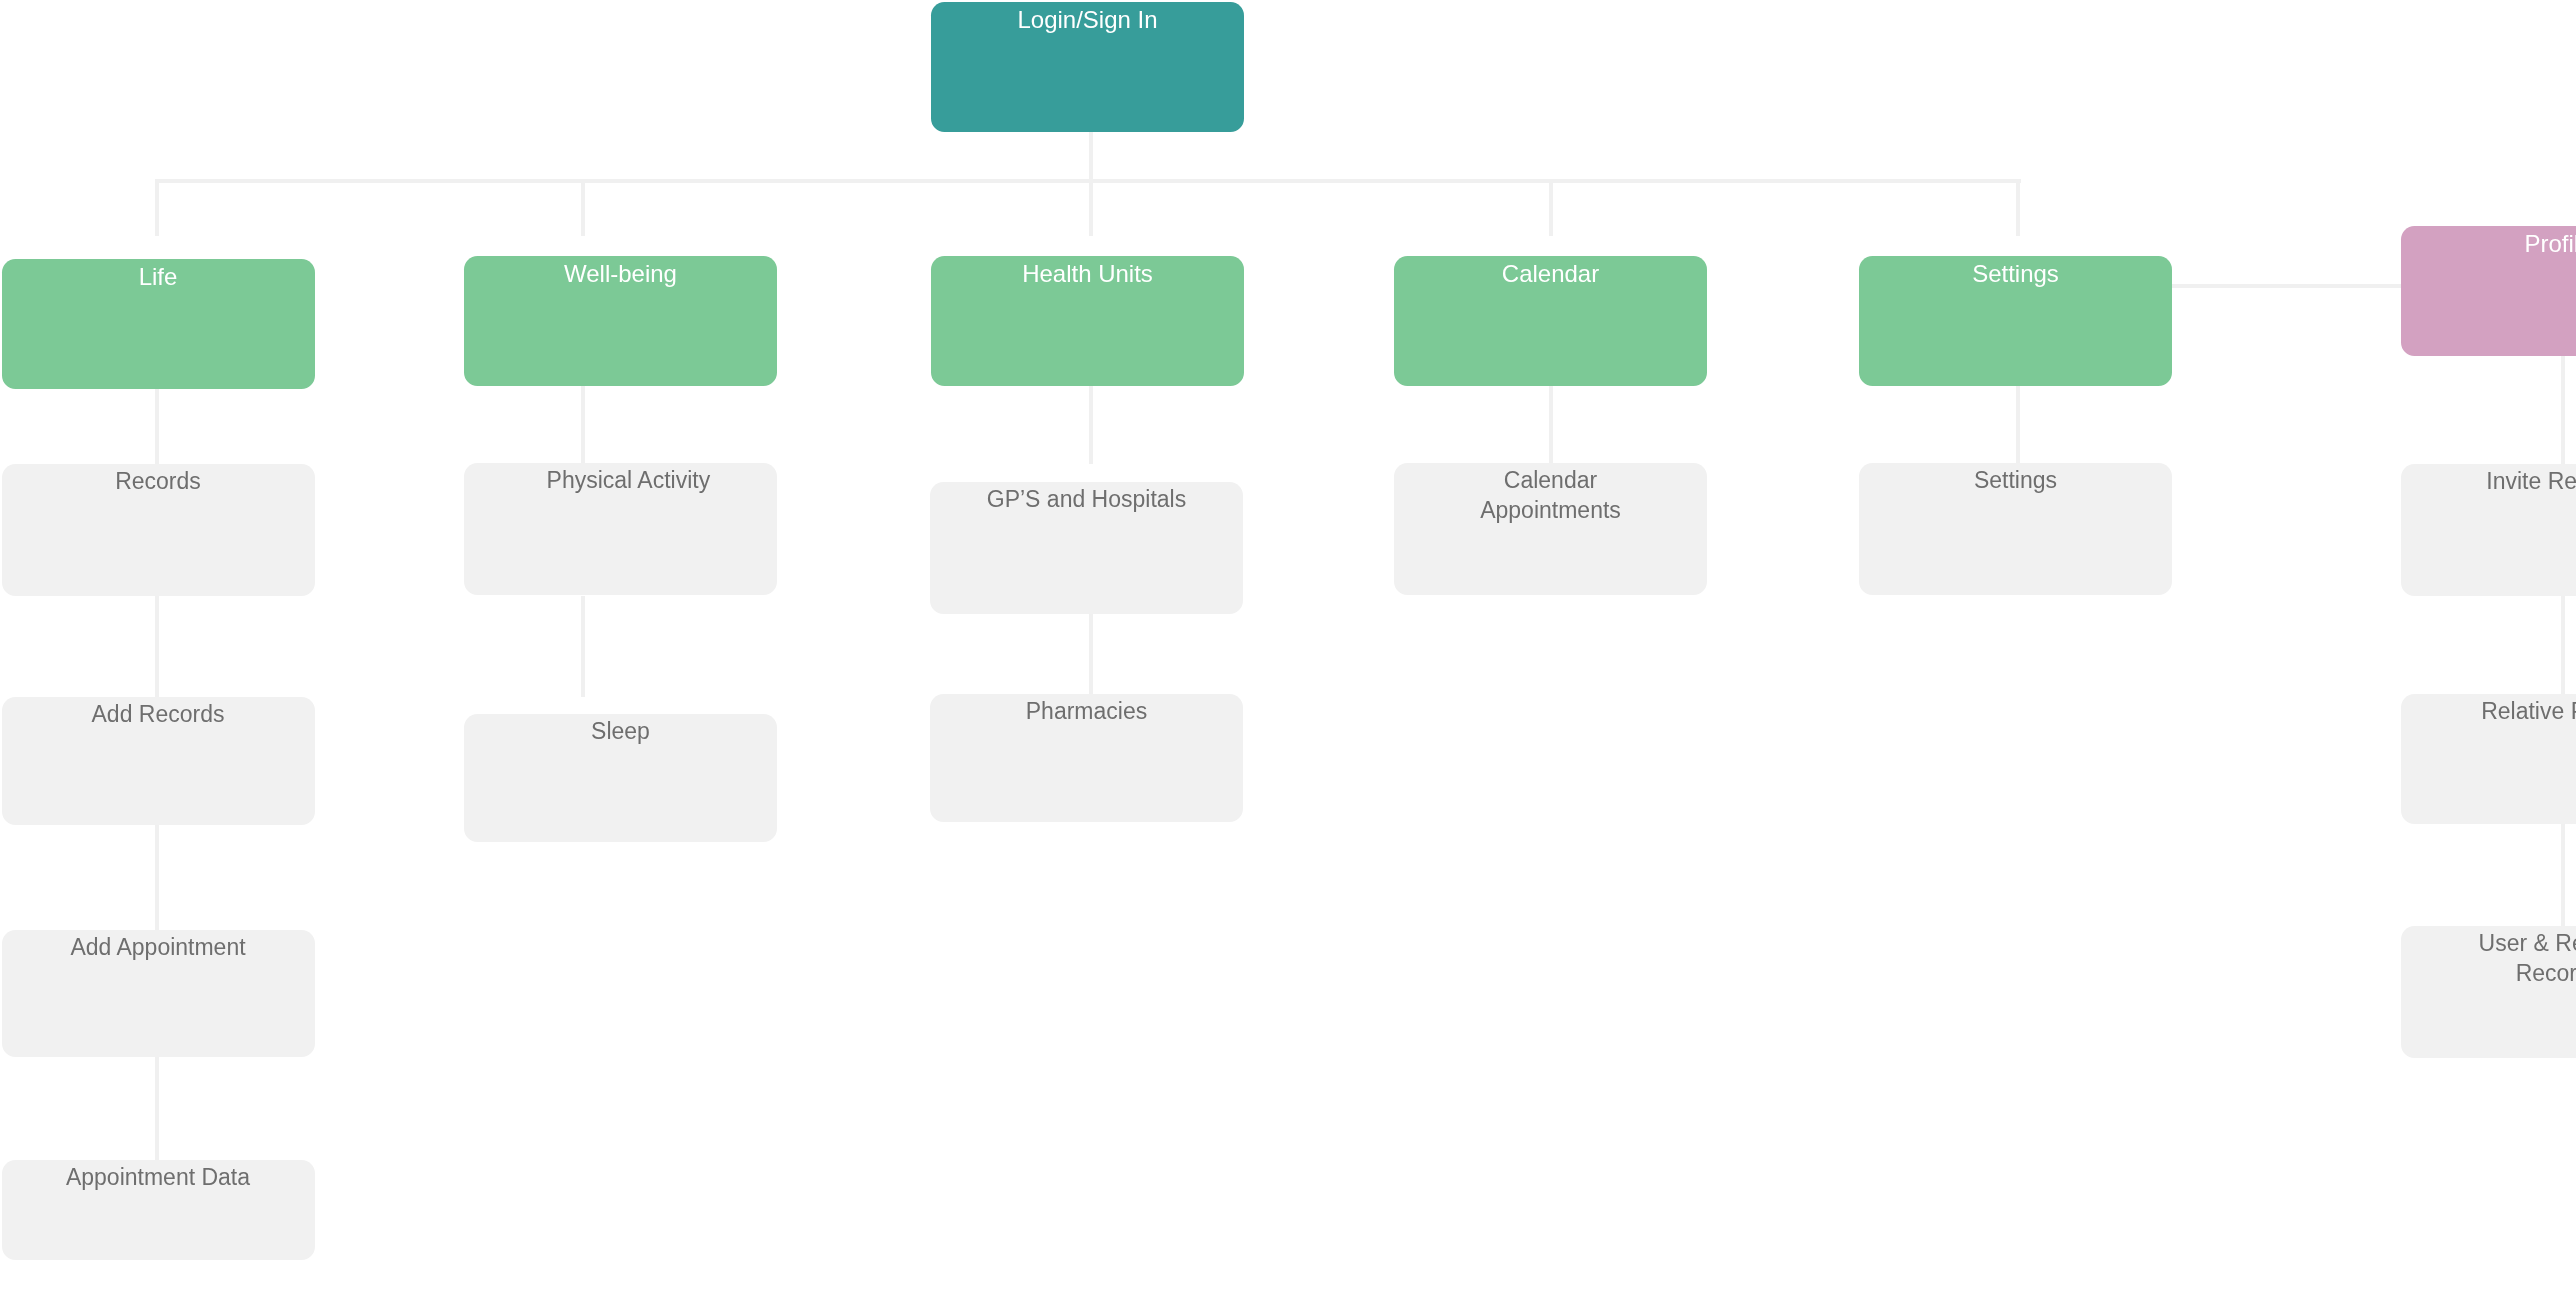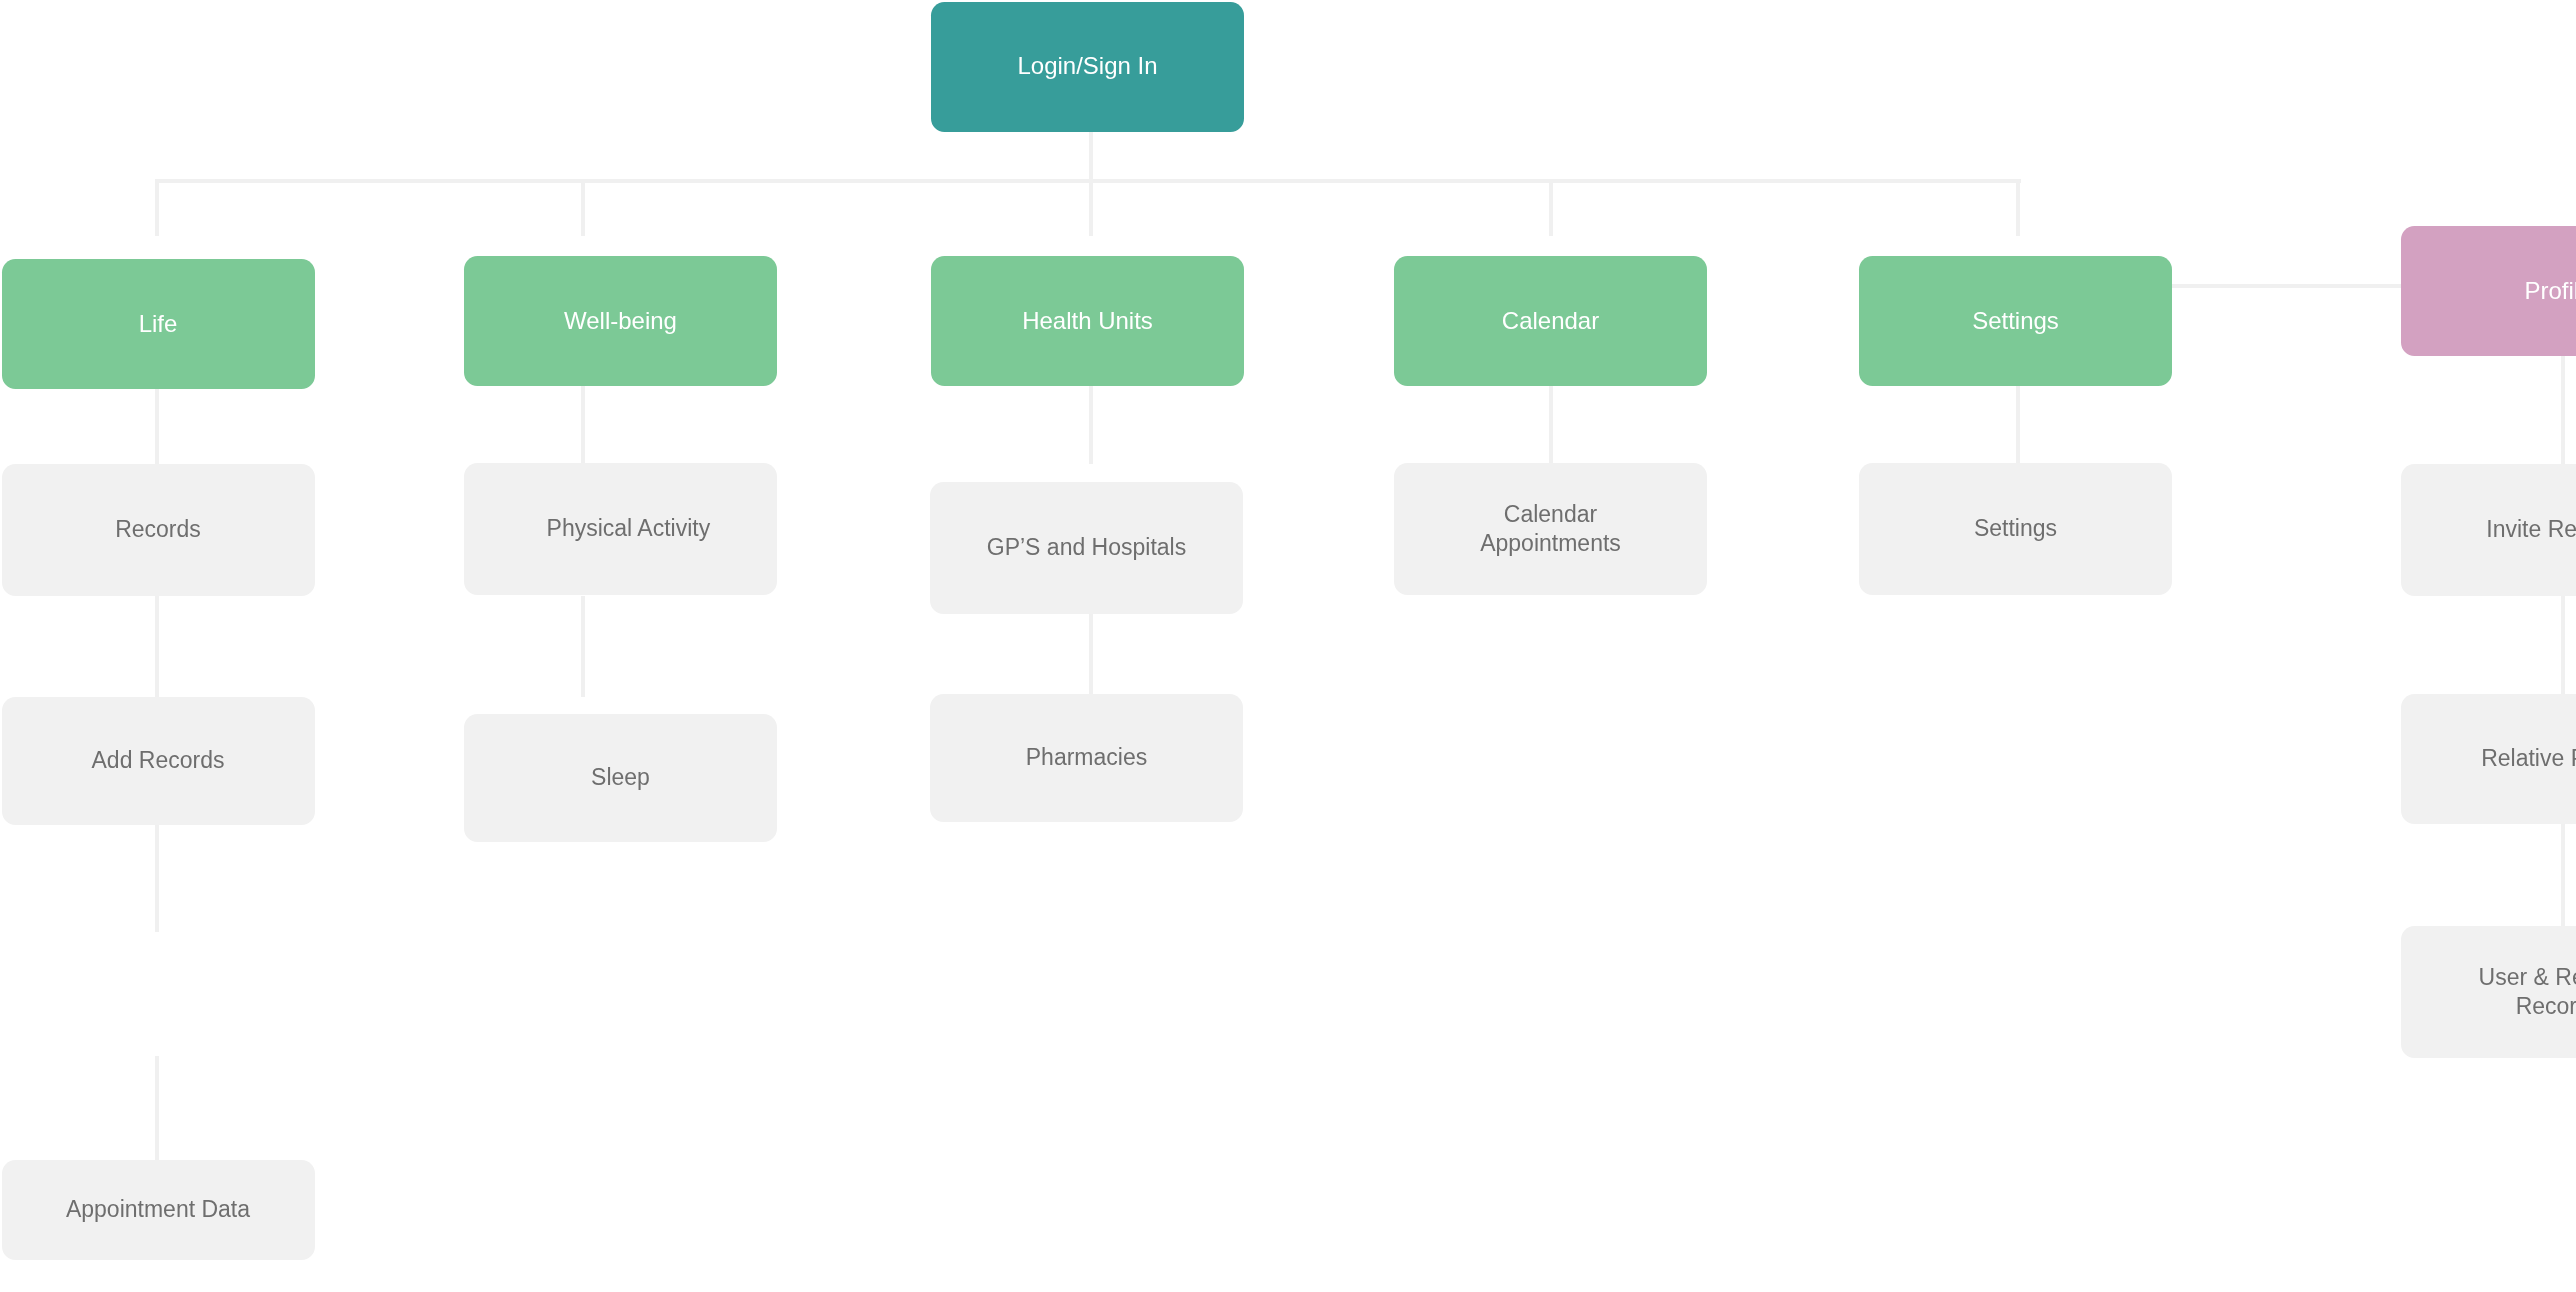--- a/index.html
+++ b/index.html
@@ -27,21 +27,21 @@
   }
   .conn-v { width: 4.1px; }
   .conn-h { height: 4.1px; }
 
   
   .node {
     position: absolute;
     box-sizing: border-box;
     border-radius: 13.4px;
     display: flex;
-    align-items: center;
+    align-items: flex-start;
     justify-content: center;
     text-align: center;
     line-height: 1.28;
     padding: 3.1px 9.3px;
   }
   .node-root {
     background: #379d9a;
     color: #ffffff;
     font-size: 24px;
     font-weight: 400;
@@ -133,20 +133,23 @@
   <div class="node node-accent" style="left: 2401px; top: 226px; width: 315px; height: 130px; background: rgb(211, 161, 193);">
     <span class="node-label">Profile</span>
   </div>
 
   <div class="node node-sub" style="left: 1.5px; top: 464px; width: 313px; height: 132px; background: rgb(241, 241, 241); color: rgb(110, 110, 110);">
     <span class="node-label">Records</span>
   </div>
   <div class="node node-sub" style="left: 1.5px; top: 697px; width: 313px; height: 128px; background: rgb(241, 241, 241); color: rgb(110, 110, 110);">
     <span class="node-label">Add Records</span>
   </div>
+  <div class="node node-sub" style="left: 1.5px; top: 930px; width: 313px; height: 127px; background: rgb(241, 241, 241); color: rgb(110, 110, 110);">
+    <span class="node-label">Add Appointment</span>
+  </div>
   <div class="node node-sub" style="left: 1.5px; top: 1160px; width: 313px; height: 100px; background: rgb(241, 241, 241); color: rgb(110, 110, 110);">
     <span class="node-label">Appointment Data</span>
   </div>
 
   <div class="node node-sub" style="left: 464px; top: 463px; width: 313px; height: 132px; background: rgb(241, 241, 241); color: rgb(110, 110, 110); padding-left: 25px;">
     <span class="node-label">Physical Activity</span>
   </div>
   <div class="node node-sub" style="left: 464px; top: 714px; width: 313px; height: 128px; background: rgb(241, 241, 241); color: rgb(110, 110, 110);">
     <span class="node-label">Sleep</span>
   </div>

